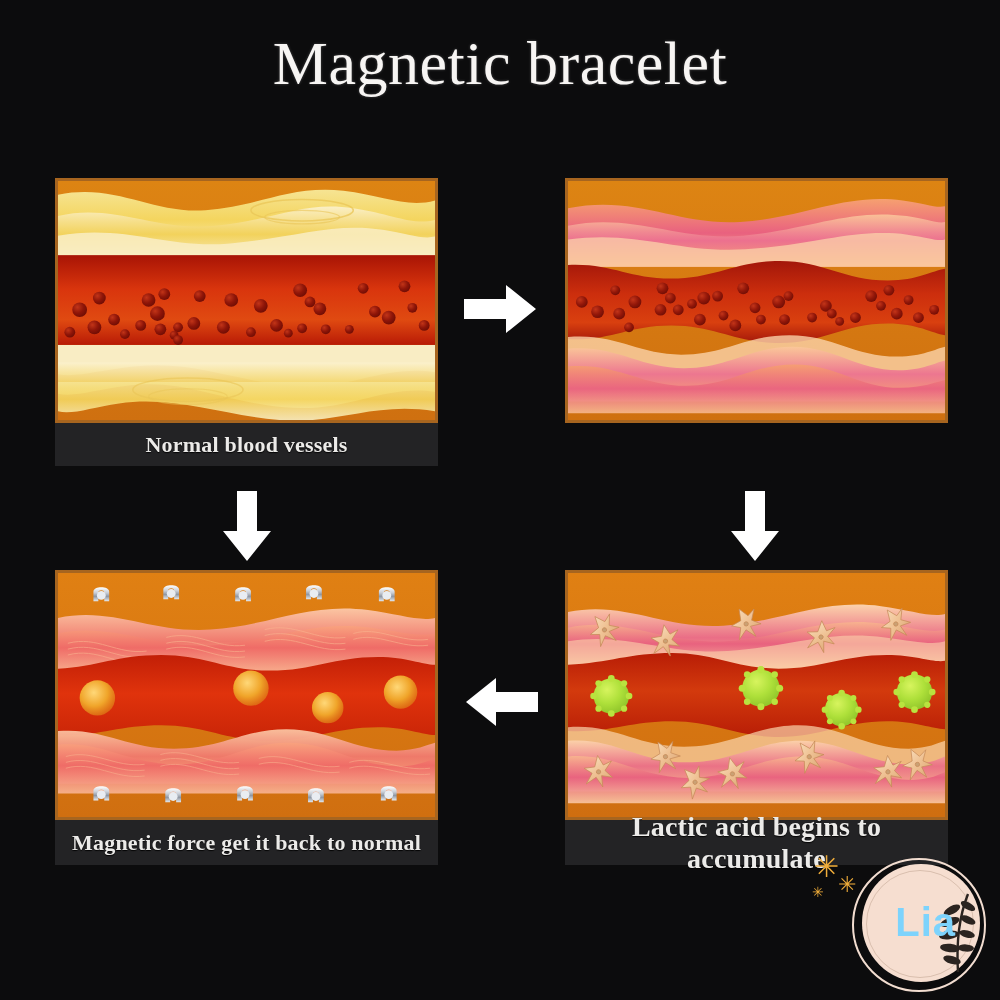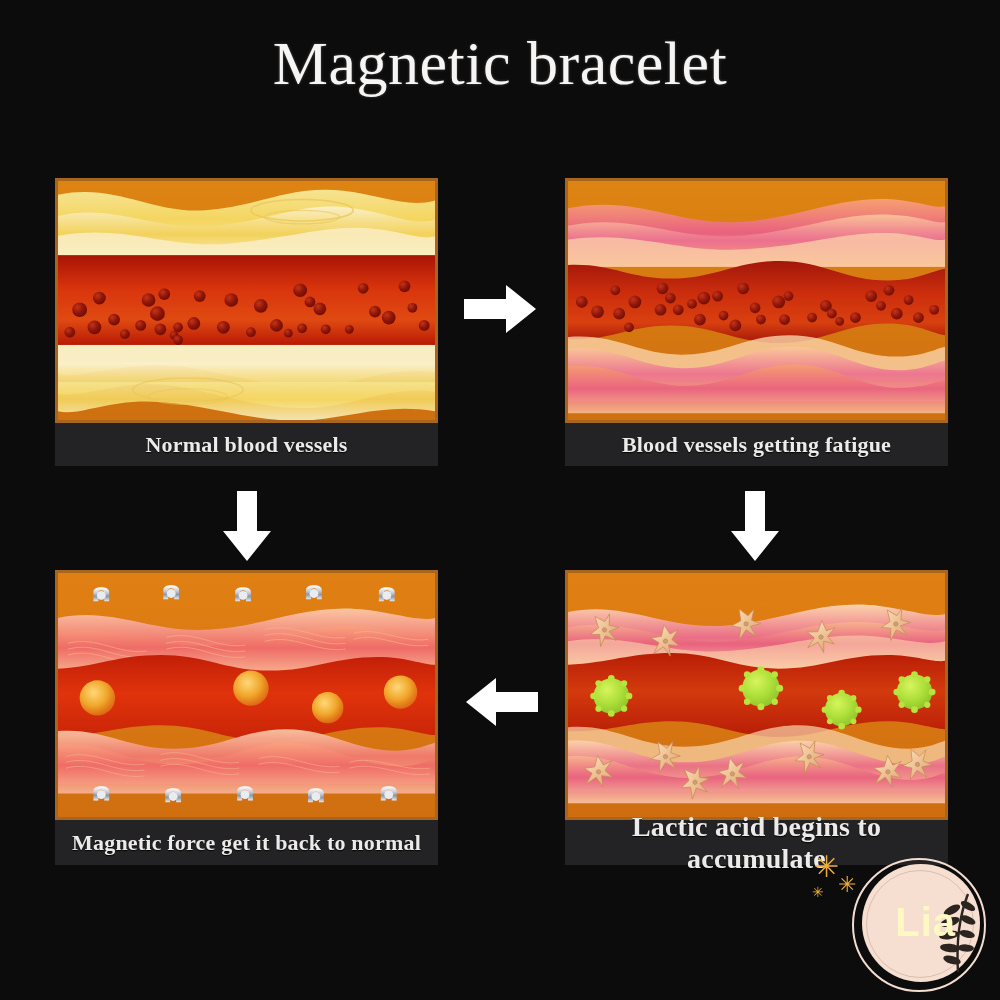--- a/index.html
+++ b/index.html
@@ -94,21 +94,21 @@
     font-size:62px;
     color:transparent;
     -webkit-text-stroke:1.4px #ffffff;
     letter-spacing:-2px;
   }
   .wm-lia{
     position:absolute;right:30px;top:48px;
     font-family:"Liberation Sans",sans-serif;
     font-weight:700;
     font-size:40px;
-    color:#fef9c3;
+    color:#7dd3fc;
     letter-spacing:1px;
   }
   .wm-spark{position:absolute;color:#f0ad3a;font-size:26px;line-height:1;}
   .wm-spark.s1{left:128px;top:0px;font-size:30px;}
   .wm-spark.s2{left:152px;top:22px;font-size:22px;}
   .wm-spark.s3{left:126px;top:34px;font-size:14px;}
   .wm-leaf{position:absolute;right:6px;top:38px;}
 </style>
 </head>
 <body>
@@ -278,21 +278,20 @@
           <circle cx="346" cy="122" r="5" fill="url(#p2cell)"></circle>
           <circle cx="356" cy="140" r="5.5" fill="url(#p2cell)"></circle>
           <circle cx="372" cy="132" r="5" fill="url(#p2cell)"></circle>
         </g>
 
         <path d="M0,160 C50,156 70,178 115,178 C160,178 180,158 225,158 C270,158 290,180 335,180 C360,180 374,172 383,170 L383,220 L0,220 Z" fill="#fbd3a9" opacity=".8"></path>
         <path d="M0,172 C50,168 72,192 118,192 C164,192 184,170 228,170 C272,170 292,194 336,194 C360,194 374,186 383,184 L383,226 L0,226 Z" fill="url(#p2t2)" opacity=".92"></path>
         <path d="M0,190 C50,186 74,210 120,210 C166,210 186,188 230,188 C274,188 294,212 338,212 C360,212 374,206 383,204 L383,238 L0,238 Z" fill="url(#p2t1)" opacity=".9"></path>
       </svg>
     </div>
-    <div class="caption">Blood vessels getting fatigue</div>
   </div>
 
   <div class="panel" id="p3">
     <div class="frame">
       <svg class="art" viewBox="0 0 383 250" preserveAspectRatio="none">
         <defs>
           <linearGradient id="p3bg" x1="0" y1="0" x2="0" y2="1">
             <stop offset="0" stop-color="#e08013"></stop>
               <stop offset="1" stop-color="#d06f10"></stop>
           </linearGradient>

